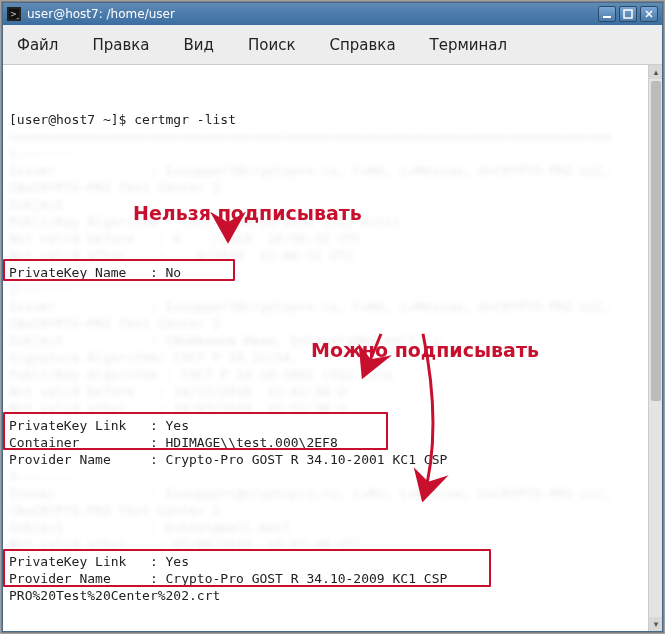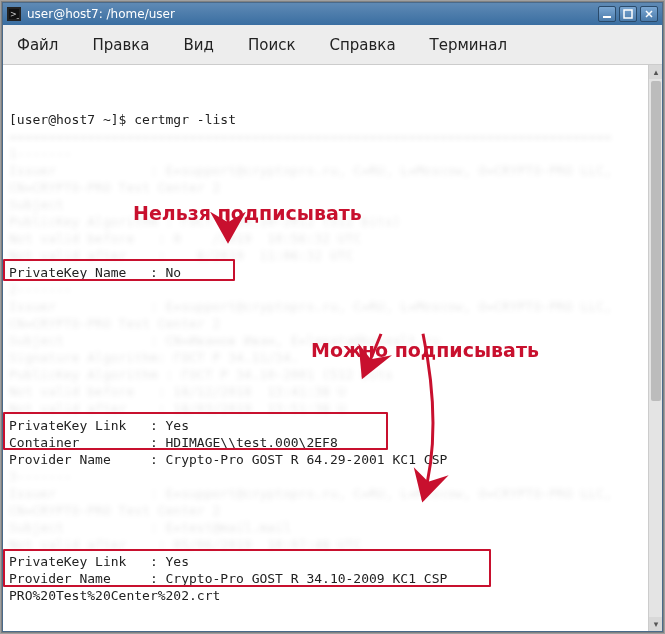--- a/index.html
+++ b/index.html
@@ -175,21 +175,21 @@
       <div class="line blur">2-------</div>
       <div class="line blur">Issuer            : E=support@cryptopro.ru, C=RU, L=Moscow, O=CRYPTO-PRO LLC,</div>
       <div class="line blur">CN=CRYPTO-PRO Test Center 2</div>
       <div class="line blur">Subject           : CN=Иванов Иван, E=lepata@basealt.ru</div>
       <div class="line blur">Signature Algorithm: ГОСТ Р 34.11/34.</div>
       <div class="line blur">PublicKey Algorithm : ГОСТ Р 34.10-2001 (512 bits</div>
       <div class="line blur">Not valid before   : 18/12/2018  13:41:38 U  </div>
       <div class="line blur">Not valid after    : 18/03/2019  13:51:38 U  </div>
       <div class="line">PrivateKey Link   : Yes</div>
       <div class="line">Container         : HDIMAGE\\test.000\2EF8</div>
-      <div class="line">Provider Name     : Crypto-Pro GOST R 64.29-2001 KC1 CSP</div>
+      <div class="line">Provider Name     : Crypto-Pro GOST R 34.10-2001 KC1 CSP</div>
       <div class="line blur">3-------</div>
       <div class="line blur">Issuer            : E=support@cryptopro.ru, C=RU, L=Moscow, O=CRYPTO-PRO LLC,</div>
       <div class="line blur">CN=CRYPTO-PRO Test Center 2</div>
       <div class="line blur">Subject           : E=test@mail.mail</div>
       <div class="line blur">Not valid after    : 05/06/2019  10:07:48 UTC</div>
       <div class="line">PrivateKey Link   : Yes</div>
       <div class="line">Provider Name     : Crypto-Pro GOST R 34.10-2009 KC1 CSP</div>
       <div class="line">PRO%20Test%20Center%202.crt</div>
 
       <div class="hl" style="left:0px; top:150px; width:232px; height:22px;"></div>

